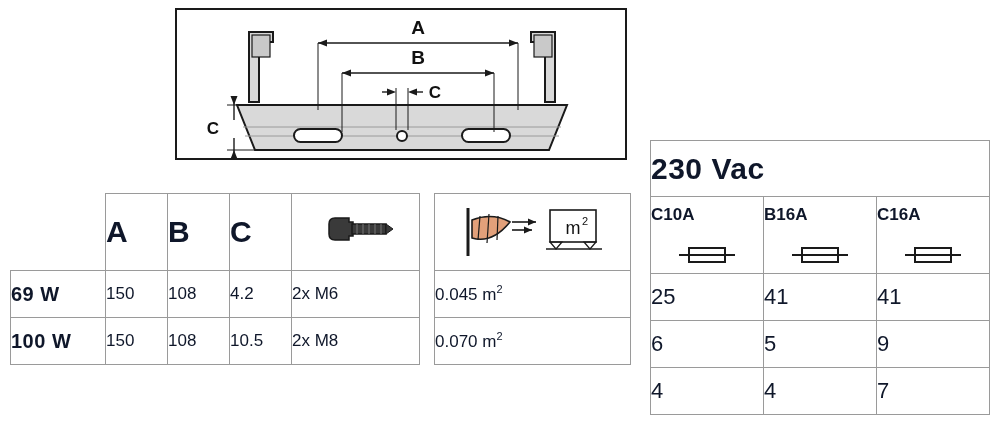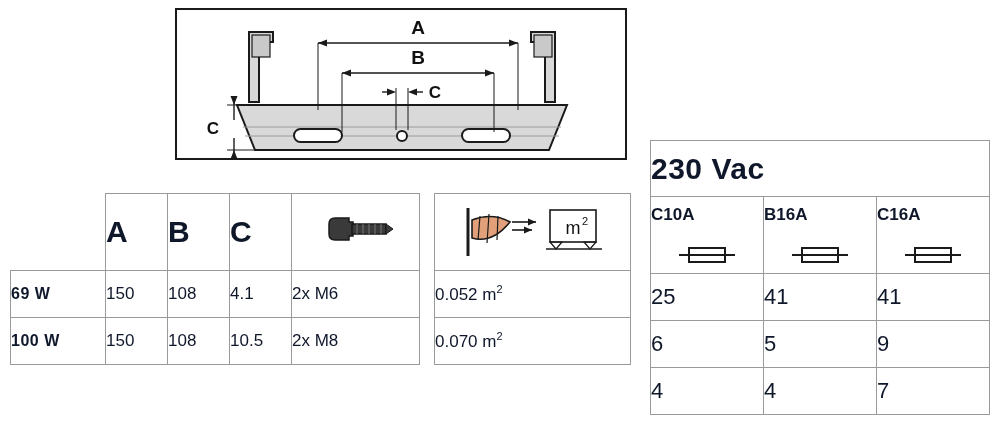--- a/index.html
+++ b/index.html
@@ -72,21 +72,21 @@
   #dim-table .gap-cell {
     border: none;
     background: #ffffff;
   }
   #dim-table .gap-cell {
     border-top: none;
     border-bottom: none;
   }
   #dim-table .row-label {
     font-weight: bold;
-    font-size: 16px;
+    font-size: 20px;
     letter-spacing: 0.5px;
     margin-top: 40px;
   }
   #dim-table .unit-sup {
     font-size: 11px;
     vertical-align: super;
   }
   #dim-table .area-val {
     font-size: 17px;
   }
@@ -233,24 +233,24 @@
           <polygon points="98,45 104,38 92,38" fill="none" stroke="#1a1a1a" stroke-width="1.2"></polygon>
           <polygon points="132,45 138,38 126,38" fill="none" stroke="#1a1a1a" stroke-width="1.2"></polygon>
         </svg>
       </td>
     </tr>
 
     <tr class="data-row">
       <td class="row-label">69 W</td>
       <td>150</td>
       <td>108</td>
-      <td>4.1</td>
+      <td>4.2</td>
       <td>2x M6</td>
       <td class="gap-cell"></td>
-      <td class="area-val"><span>0.052</span>&nbsp;<span>m</span><span class="unit-sup">2</span></td>
+      <td class="area-val"><span>0.045</span>&nbsp;<span>m</span><span class="unit-sup">2</span></td>
     </tr>
 
     <tr class="data-row">
       <td class="row-label">100 W</td>
       <td>150</td>
       <td>108</td>
       <td>10.5</td>
       <td>2x M8</td>
       <td class="gap-cell"></td>
       <td class="area-val"><span>0.070</span>&nbsp;<span>m</span><span class="unit-sup">2</span></td>

